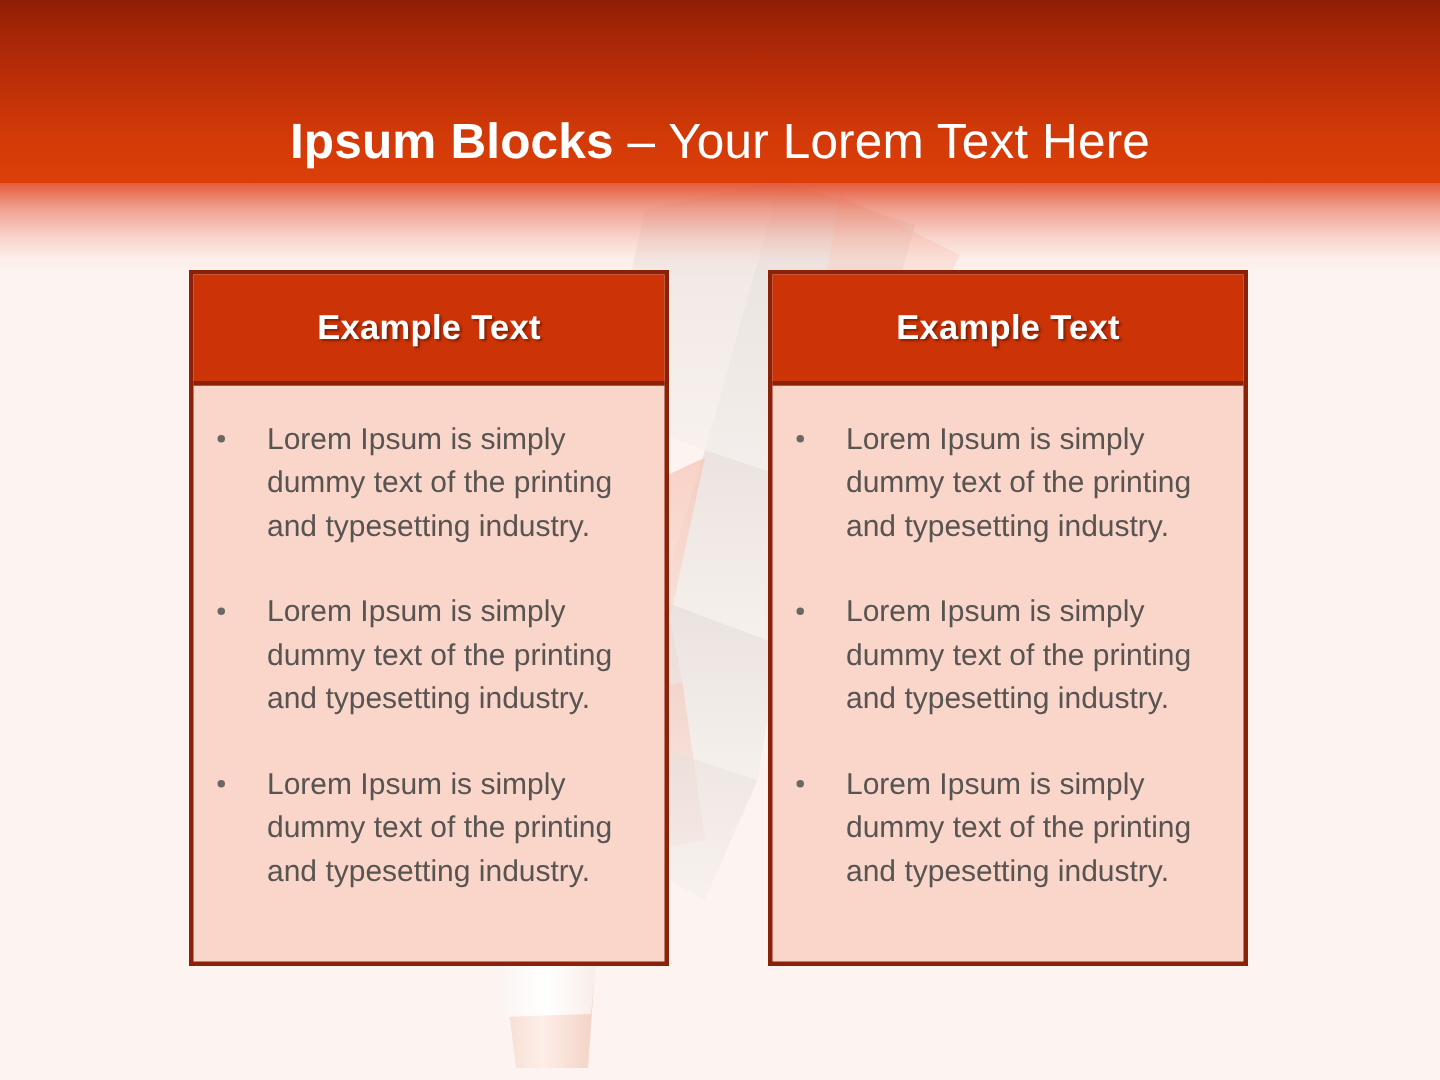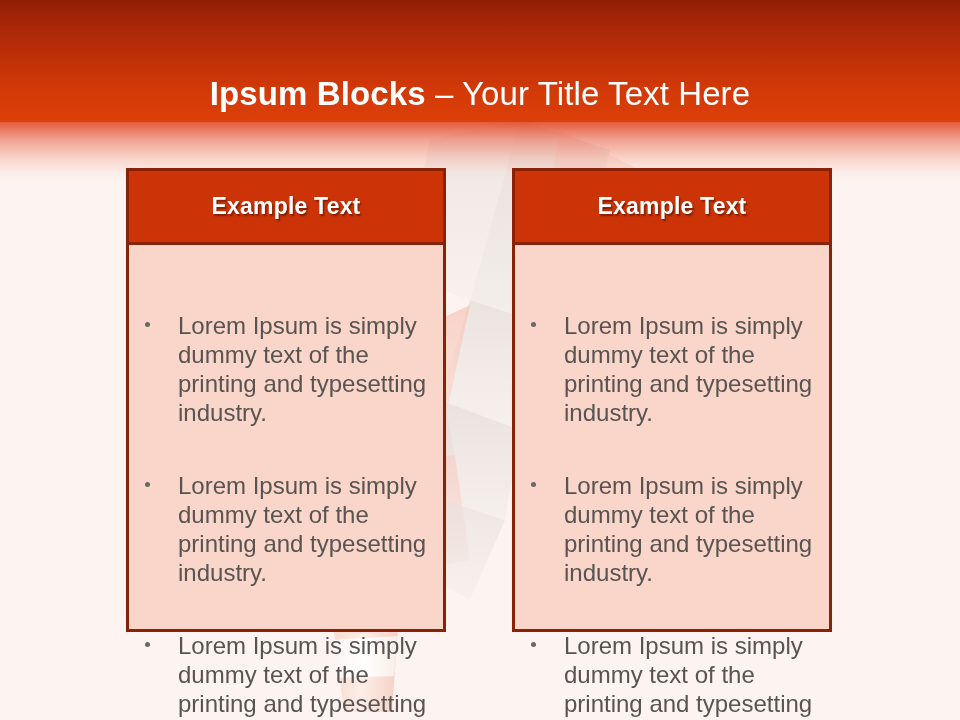--- a/index.html
+++ b/index.html
@@ -75,21 +75,21 @@
     white-space: nowrap;
     z-index: 3;
   }
   .slide-title .t-strong { font-weight: bold; }
   .slide-title .t-light  { font-weight: normal; }
 
   
   .boxes {
     position: absolute;
     left: 0;
-    top: 0;
+    top: 12px;
     width: 960px;
     height: 575px;
     z-index: 4;
   }
 
   .block {
     position: absolute;
     top: 168px;
     width: 320px;
     height: 464px;
@@ -125,23 +125,22 @@
   .bullet-list {
     list-style: none;
     margin: 0;
     padding: 0;
   }
   .bullet-item {
     position: relative;
     padding-left: 41px;
     margin-bottom: 28px;
     color: #575451;
-    font-size: 24px;
+    font-size: 20px;
     line-height: 29px;
-    margin-top: 44px;
   }
   .bullet-item:last-child { margin-bottom: 0; }
   .bullet-dot {
     position: absolute;
     left: 8px;
     top: 11px;
     width: 5px;
     height: 5px;
     border-radius: 50%;
     background: #6b6764;
@@ -192,21 +191,21 @@
 
     <path d="M330,600 L400,600 L392,712 L344,712 Z" fill="url(#penBody)"></path>
     <path d="M332,640 L398,636 L394,676 L334,678 Z" fill="url(#penBand)"></path>
     <path d="M336,600 L398,600 L396,632 L337,634 Z" fill="#fae3da" opacity="0.8"></path>
   </svg>
 
   <div class="banner"></div>
   <div class="banner-fade"></div>
 
   <h1 class="slide-title">
-    <span class="t-strong">Ipsum Blocks </span><span class="t-light">– Your Title Text Here</span>
+    <span class="t-strong">Ipsum Blocks </span><span class="t-light">– Your Lorem Text Here</span>
   </h1>
 
   <div class="boxes">
 
     <section class="block block--left">
       <div class="block-header">
         <span class="block-header-text">Example Text</span>
       </div>
       <div class="block-body">
         <ul class="bullet-list">

